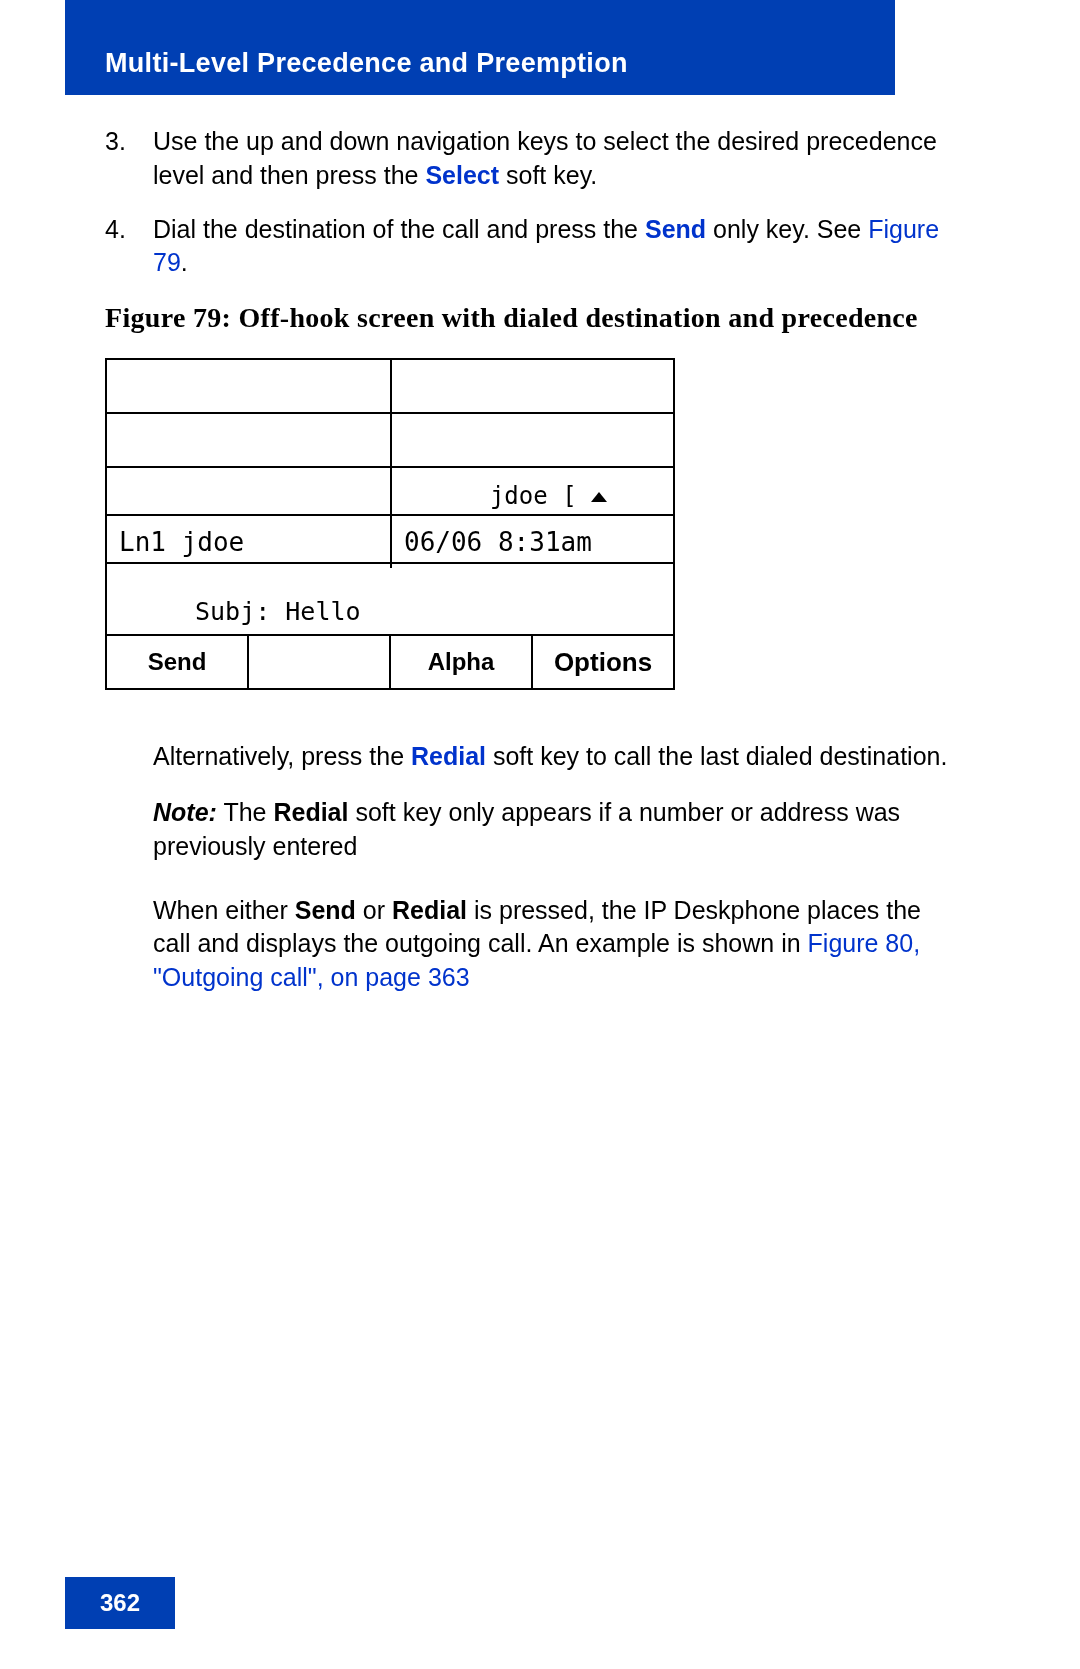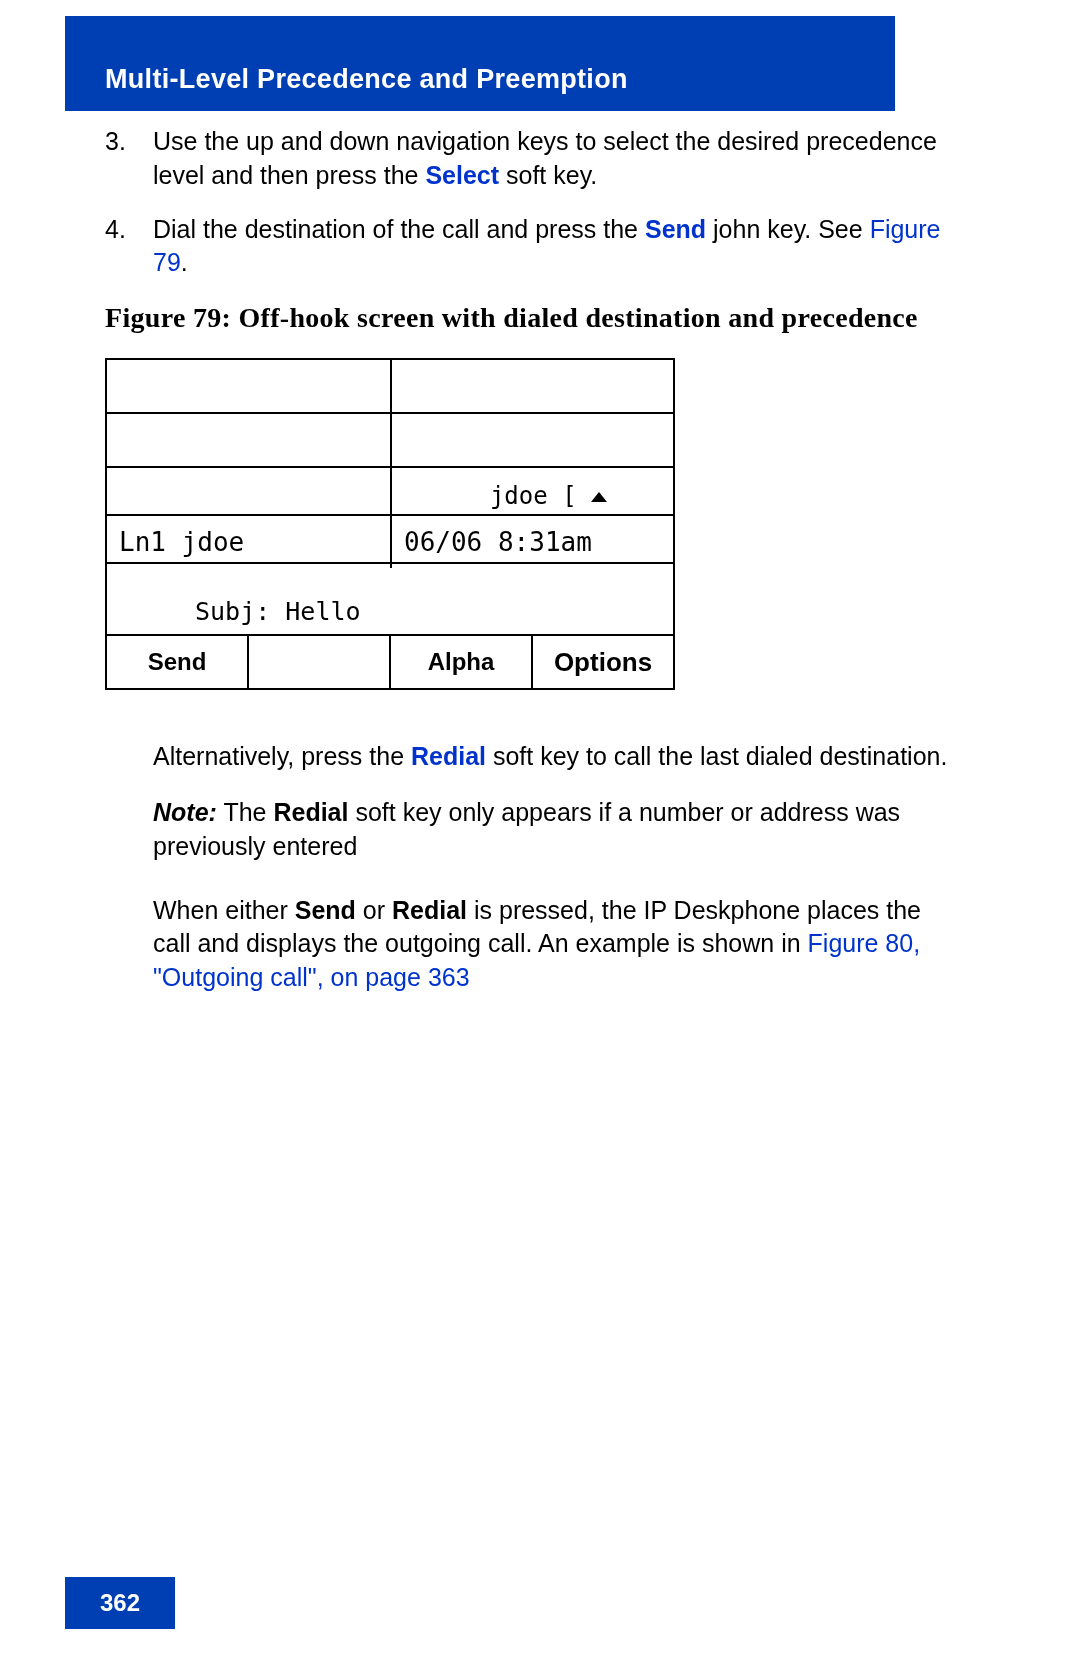--- a/index.html
+++ b/index.html
@@ -7,21 +7,21 @@
     margin: 0;
     width: 1080px;
     height: 1669px;
     background: #fff;
     font-family: Arial, Helvetica, sans-serif;
     color: #000;
     position: relative;
   }
   .header-bar {
     position: absolute;
-    top: 16px;
+    top: 0;
     left: 65px;
     width: 830px;
     height: 95px;
     background: #003fb3;
     padding-left: 40px;
     display: flex;
     align-items: flex-end;
     padding-bottom: 16px;
   }
   .header-title {
@@ -167,21 +167,21 @@
   <ol class="steps">
     <li>
       <span class="num">3.</span>
       <span class="txt">
         <span>Use the up and down navigation keys to select the desired precedence level and then press the </span><span class="blue-bold">Select</span><span> soft key.</span>
       </span>
     </li>
     <li>
       <span class="num">4.</span>
       <span class="txt">
-        <span>Dial the destination of the call and press the </span><span class="blue-bold">Send</span><span> john key. See </span><span class="blue-link">Figure 79</span><span>.</span>
+        <span>Dial the destination of the call and press the </span><span class="blue-bold">Send</span><span> only key. See </span><span class="blue-link">Figure 79</span><span>.</span>
       </span>
     </li>
   </ol>
 
   <div class="fig-caption">Figure 79: Off-hook screen with dialed destination and precedence</div>
 
   <div class="phone">
     <div class="row">
       <div class="half"></div>
       <div class="half"></div>

